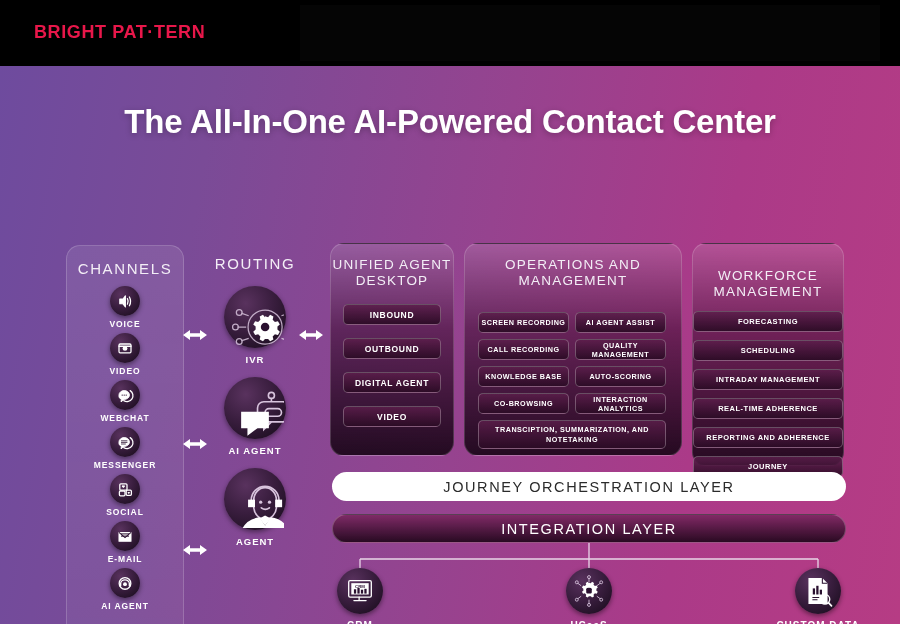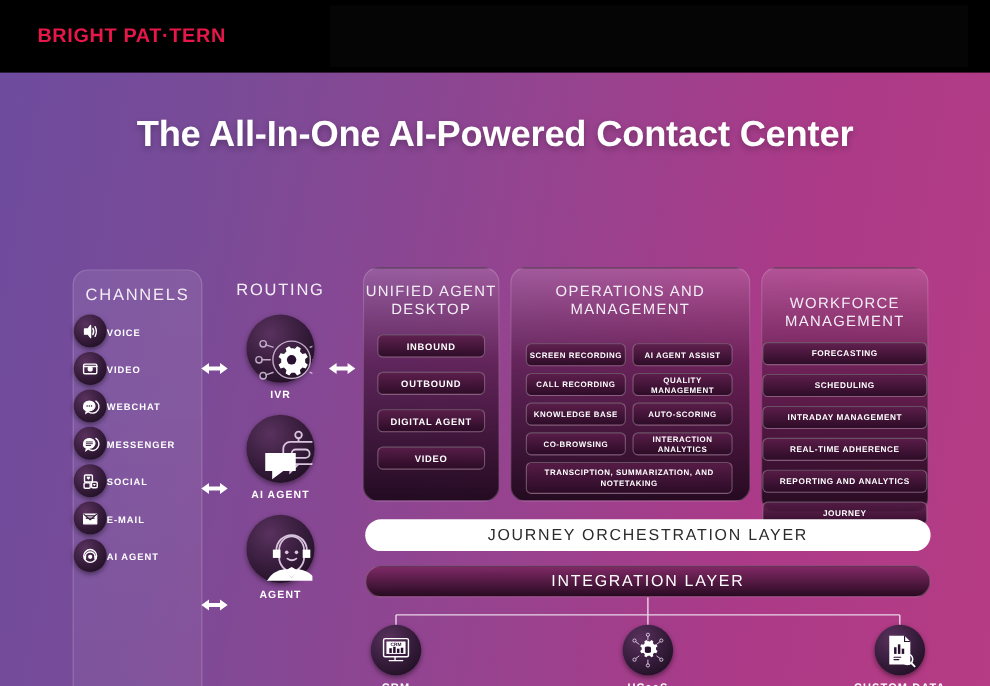--- a/index.html
+++ b/index.html
@@ -60,21 +60,21 @@
   }
 
   
   #channels-panel {
     left: 66px; top: 179px; width: 118px; height: 394px;
     background: linear-gradient(180deg, rgba(255,255,255,0.09), rgba(255,255,255,0.05));
     border: 1px solid rgba(255,255,255,0.18);
   }
   #channels-panel .panel-title { margin-top: 15px; font-size: 15px; letter-spacing: 1.6px; }
   .channel-list { margin-top: 9px; }
-  .channel-item { display: flex; flex-direction: row; align-items: center; margin-bottom: 4px; }
+  .channel-item { display: flex; flex-direction: column; align-items: center; margin-bottom: 4px; }
   .round-icon {
     border-radius: 50%;
     background: radial-gradient(circle at 35% 28%, #59325e 0%, #3a1e3f 45%, #150a18 100%);
     display: flex; align-items: center; justify-content: center;
     box-shadow: 0 2px 5px rgba(0,0,0,0.45);
   }
   .ci-icon { width: 30px; height: 30px; }
   .ci-label {
     color: #ffffff; font-size: 8.5px; font-weight: 700; letter-spacing: 0.9px;
     margin-top: 3px; text-align: center; white-space: nowrap;
@@ -339,21 +339,21 @@
         </div>
     </div>
 
     <div class="panel darkpanel" id="wfm-panel">
       <div class="panel-title">WORKFORCE MANAGEMENT</div>
       <div class="wfm-list" id="wfm-list">
           <div class="chip">FORECASTING</div>
           <div class="chip">SCHEDULING</div>
           <div class="chip">INTRADAY MANAGEMENT</div>
           <div class="chip">REAL-TIME ADHERENCE</div>
-          <div class="chip">REPORTING AND ANALYTICS</div>
+          <div class="chip">REPORTING AND ADHERENCE</div>
           <div class="chip">JOURNEY</div>
         </div>
     </div>
 
     <div class="layer-bar" id="journey-layer">JOURNEY ORCHESTRATION LAYER</div>
     <div class="layer-bar" id="integration-layer">INTEGRATION LAYER</div>
 
     <svg id="connectors" viewBox="0 0 514 30">
       <path d="M257 0 L257 16 M28 16 L486 16 M28 16 L28 28 M486 16 L486 28 M257 16 L257 28" stroke="#e9d6e8" stroke-width="1.3" fill="none"></path>
     </svg>

